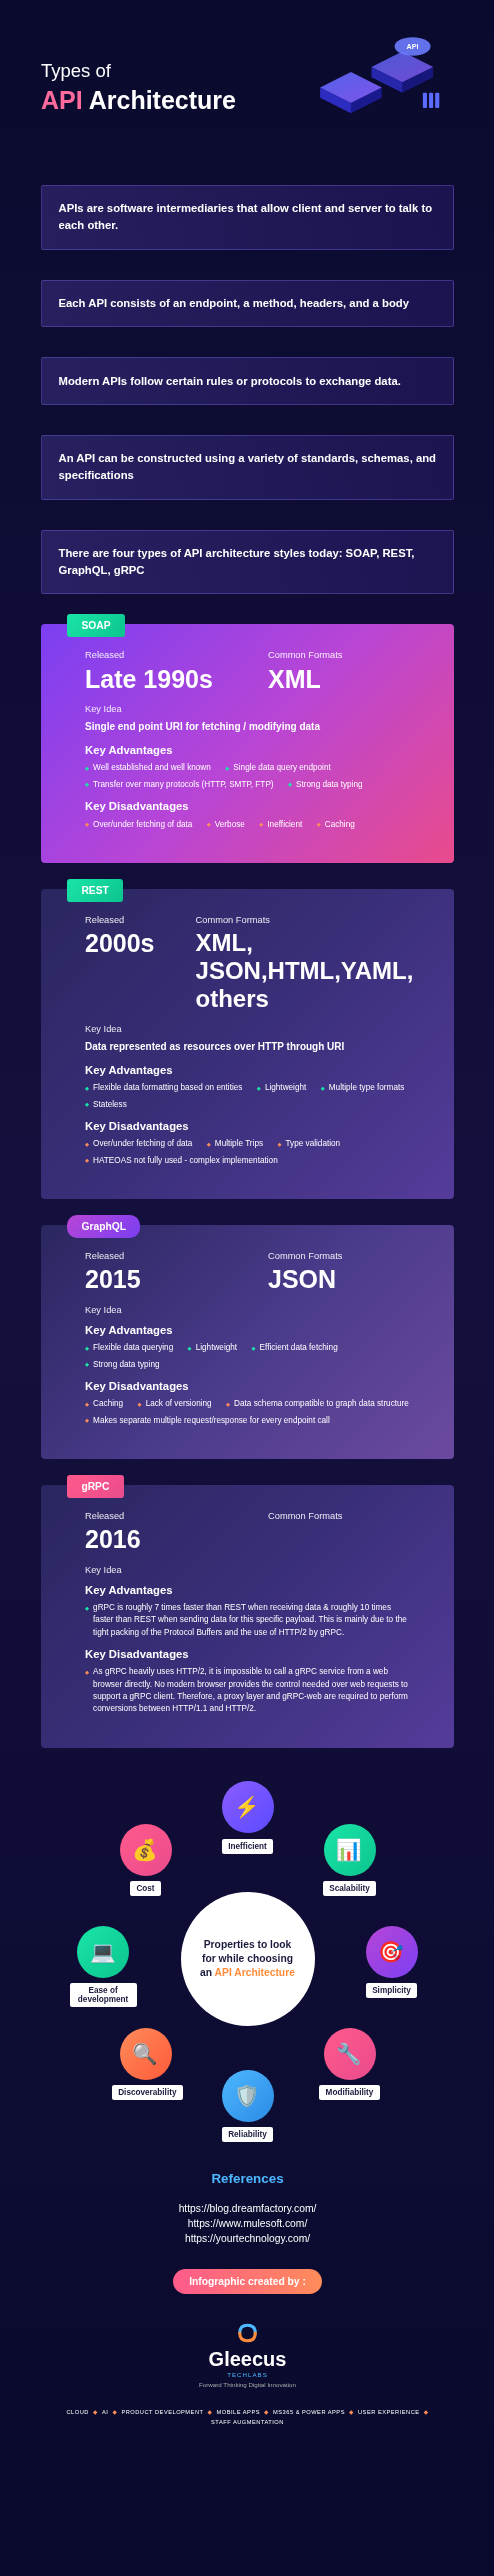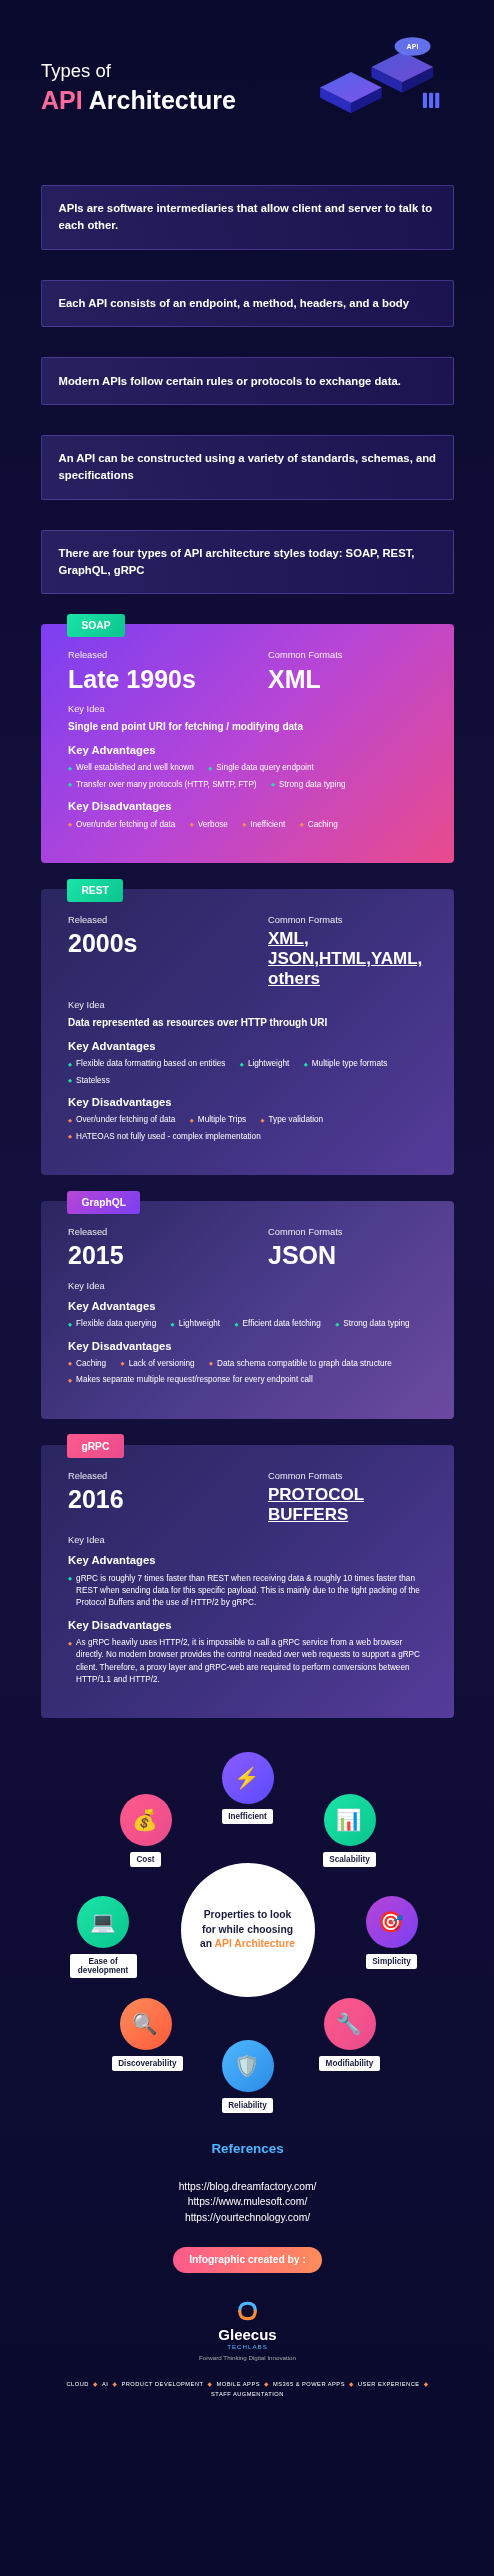--- a/index.html
+++ b/index.html
@@ -5,55 +5,55 @@
 * { margin: 0; padding: 0; box-sizing: border-box; }
 body { background: #0a0a2e; font-family: -apple-system, BlinkMacSystemFont, 'Segoe UI', Arial, sans-serif; width: 495px; }
 .container { width: 495px; background: linear-gradient(180deg, #0a0a2e 0%, #14103d 50%, #0a0a2e 100%); padding: 31px 41px; }
 .header { display: flex; align-items: center; justify-content: space-between; margin-bottom: 41px; }
 .title-block { color: #fff; }
 .title-small { font-size: 18.5px; font-weight: 300; margin-bottom: 4.1px; }
 .title-big { font-size: 25px; font-weight: 700; }
 .title-big .accent { color: #ff6b9d; }
 .hero-art { width: 165px; height: 113px; position: relative; }
 .intro-box { background: linear-gradient(90deg, rgba(100,80,200,0.3), rgba(60,40,150,0.3)); border: 0.5px solid rgba(120,100,220,0.4); border-radius: 2.1px; padding: 14.4px 16.5px; margin-bottom: 30px; color: #fff; font-size: 11.3px; font-weight: 600; line-height: 1.5; }
-.arch-card { border-radius: 4.1px; padding: 26px 27px; margin: 26px 0; color: #fff; position: relative; }
+.arch-card { border-radius: 4.1px; padding: 26px 44px; margin: 26px 0; color: #fff; position: relative; }
 .arch-soap { background: linear-gradient(135deg, #7b3ff2, #b845d6, #e94b8c); }
 .arch-rest { background: linear-gradient(135deg, #2a2660, #3a2f7a, #553c9a); }
 .arch-graphql { background: linear-gradient(135deg, #2a2660, #4a3a8a, #6b4aa0); }
 .arch-grpc { background: linear-gradient(135deg, #2a2660, #3a2f7a, #553c9a); }
 .tag { position: absolute; top: -10.3px; left: 26px; padding: 6.2px 14.4px; border-radius: 3.1px; font-weight: 700; font-size: 10.3px; color: #fff; }
 .tag-soap { background: linear-gradient(135deg, #1ae5a8, #0bc48e); }
 .tag-rest { background: linear-gradient(135deg, #1ae5a8, #0bc48e); }
-.tag-graphql { background: linear-gradient(135deg, #b845d6, #7b3ff2); }
+.tag-graphql { background: linear-gradient(135deg, #b845d6, #7b3ff2); border-radius: 10px; }
 .tag-grpc { background: linear-gradient(135deg, #ff5a8c, #e94b8c); }
 .card-row { display: flex; gap: 41px; margin-bottom: 10.3px; }
 .card-col { flex: 1; }
 .card-label { font-size: 9.3px; font-weight: 400; opacity: 0.9; margin-bottom: 4.1px; }
 .card-value { font-size: 25px; font-weight: 800; }
-.card-value-sm { font-size: 17px; font-weight: 800; text-decoration: underline; }
+.card-value-sm { font-size: 24px; font-weight: 800; }
 .key-idea { font-size: 10px; font-weight: 700; margin: 6.2px 0 10.3px; line-height: 1.4; }
 .section-heading { font-size: 11.3px; font-weight: 700; margin: 9.3px 0 6.2px; }
 .bullets { display: flex; flex-wrap: wrap; gap: 4.1px 14.4px; margin-bottom: 6.2px; }
 .bullet { font-size: 8.2px; display: flex; align-items: flex-start; gap: 4.1px; line-height: 1.5; }
 .bullet::before { content: '◆'; font-size: 5.2px; margin-top: 2.6px; }
 .bullet.adv::before { color: #1ae5a8; }
 .bullet.dis::before { color: #ff8c5a; }
 .bullet-full { width: 100%; }
 .properties { position: relative; width: 361px; height: 361px; margin: 31px auto; }
 .center-circle { position: absolute; top: 50%; left: 50%; transform: translate(-50%, -50%); width: 134px; height: 134px; background: #fff; border-radius: 50%; display: flex; align-items: center; justify-content: center; text-align: center; padding: 15.5px; font-size: 10.3px; font-weight: 700; color: #1a1a3e; line-height: 1.4; }
 .center-circle .accent2 { color: #ff8c3a; }
 .prop-node { position: absolute; width: 67px; text-align: center; }
 .prop-bubble { width: 52px; height: 52px; border-radius: 50%; margin: 0 auto 5.2px; display: flex; align-items: center; justify-content: center; font-size: 20.6px; }
 .prop-label { color: #fff; font-size: 8.2px; font-weight: 600; background: #fff; color: #1a1a3e; padding: 3.1px 6.2px; border-radius: 2.1px; display: inline-block; }
 .references { text-align: center; color: #fff; margin-top: 31px; }
-.ref-title { color: #4db8ff; font-size: 13.4px; font-weight: 700; margin-bottom: 25px; }
+.ref-title { color: #4db8ff; font-size: 13.4px; font-weight: 700; margin-bottom: 17px; }
 .ref-link { font-size: 10.3px; margin: 4.1px 0; }
 .created-badge { display: inline-block; background: linear-gradient(90deg, #ff5a8c, #ff8c5a); padding: 7.2px 16.5px; border-radius: 15.5px; font-size: 10.3px; font-weight: 700; color: #fff; margin: 20.6px 0 15.5px; }
 .logo-block { text-align: center; margin: 10.3px 0 20.6px; }
-.logo-name { font-size: 15px; font-weight: 700; color: #fff; }
+.logo-name { font-size: 20px; font-weight: 700; color: #fff; }
 .logo-sub { font-size: 6.2px; color: #4db8ff; letter-spacing: 1px; }
 .footer-tags { display: flex; justify-content: center; flex-wrap: wrap; gap: 4.1px; font-size: 5.7px; color: #fff; letter-spacing: 0.5px; }
 .footer-tags span { white-space: nowrap; }
 .footer-tags .sep { color: #ff8c5a; }
 </style>
 </head>
 <body>
 
 <div class="container">
 
@@ -190,21 +190,20 @@
   </div>
       <div class="arch-card arch-grpc">
     <div class="tag tag-grpc">gRPC</div>
     <div class="card-row">
       <div class="card-col">
         <div class="card-label">Released</div>
         <div class="card-value">2016</div>
       </div>
       <div class="card-col">
         <div class="card-label">Common Formats</div>
-        <div class="card-value-sm">PROTOCOL BUFFERS</div>
       </div>
     </div>
     <div class="card-label">Key Idea</div>
     <div class="section-heading">Key Advantages</div>
     <div class="bullets">
           <div class="bullet adv bullet-full">gRPC is roughly 7 times faster than REST when receiving data &amp; roughly 10 times faster than REST when sending data for this specific payload. This is mainly due to the tight packing of the Protocol Buffers and the use of HTTP/2 by gRPC.</div>
         </div>
     <div class="section-heading">Key Disadvantages</div>
     <div class="bullets">
           <div class="bullet dis bullet-full">As gRPC heavily uses HTTP/2, it is impossible to call a gRPC service from a web browser directly. No modern browser provides the control needed over web requests to support a gRPC client. Therefore, a proxy layer and gRPC-web are required to perform conversions between HTTP/1.1 and HTTP/2.</div>

